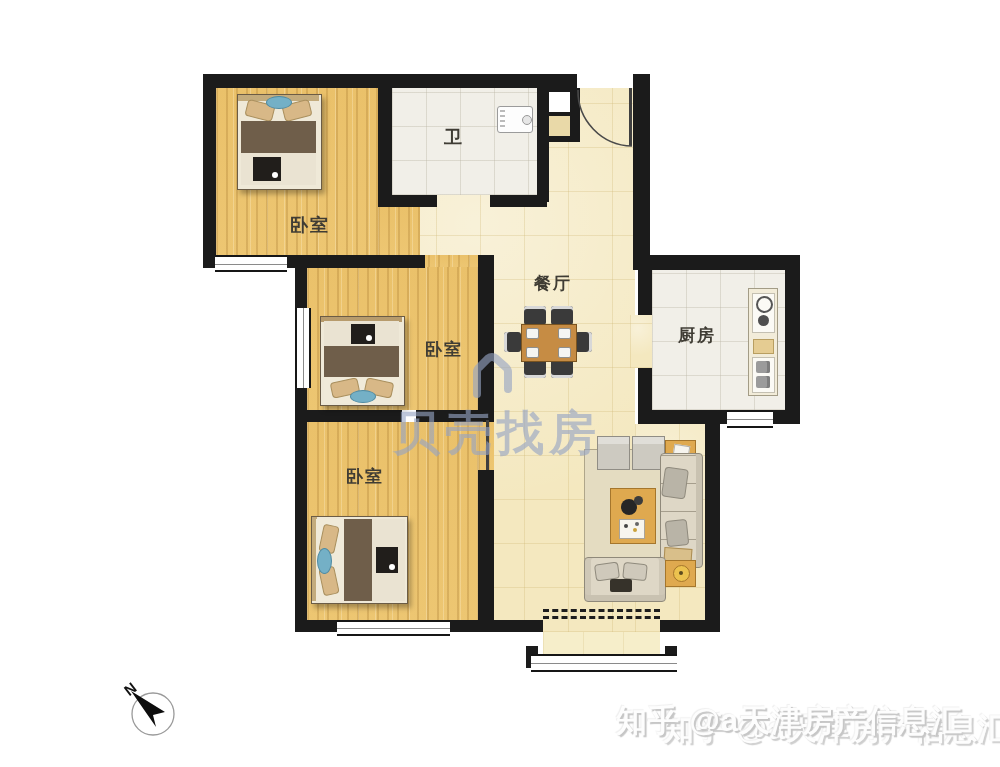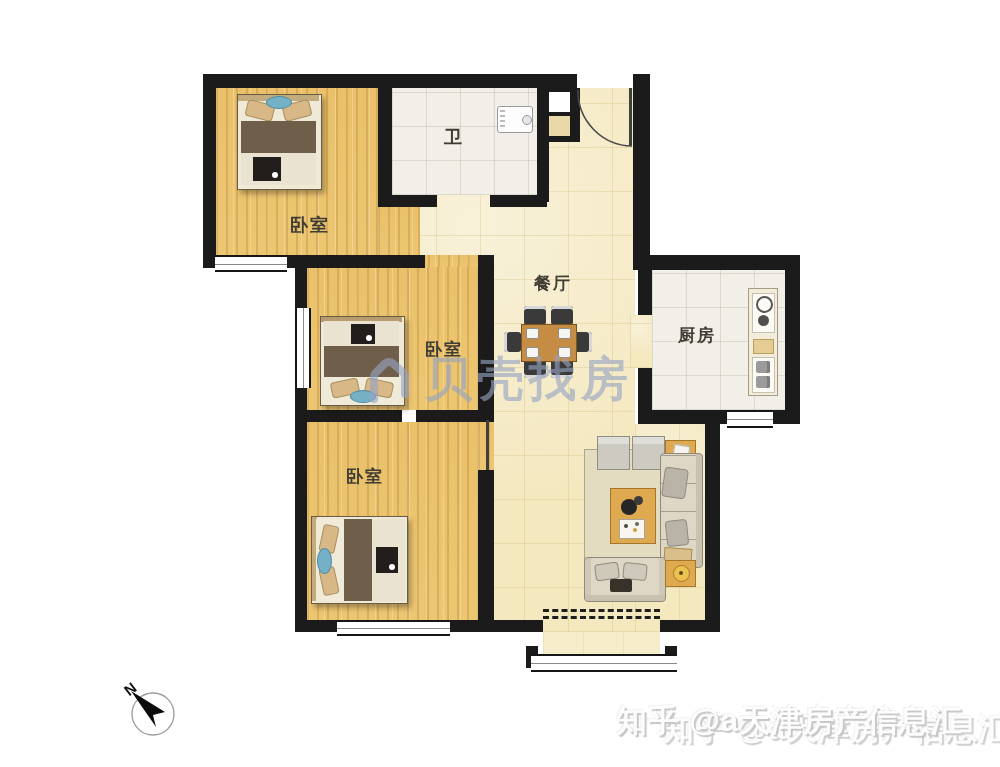--- a/index.html
+++ b/index.html
@@ -32,21 +32,21 @@
   .furn{position:absolute;}
   .bed{position:absolute;background:#efe9d8;border:1px solid #6b5c46;box-shadow:3px 4px 5px rgba(0,0,0,.30);}
   .pillow{position:absolute;background:#d8b887;border:1px solid #a98f5d;border-radius:4px;}
   .teal{position:absolute;background:#74b0c6;border-radius:50%;border:1px solid #4f8ba3;}
   .tv{position:absolute;background:#211e1b;}
   .tv::after{content:'';position:absolute;right:3px;bottom:3px;width:6px;height:6px;border-radius:50%;background:#fff;}
   .chair{position:absolute;background:#3a3a3a;border-radius:3px;}
   .tan{position:absolute;background:#dfa94f;border:1px solid #a5762c;}
   .sofa{position:absolute;background:#ded7c6;border:1px solid #8f897a;border-radius:4px;}
   .cushion{position:absolute;background:#b9b4a7;border:1px solid #8f8a7d;border-radius:4px;}
-  #brand-wm{position:absolute;left:363px;top:348px;display:flex;align-items:center;opacity:.62;}
+  #brand-wm{position:absolute;left:383px;top:348px;display:flex;align-items:center;opacity:.62;flex-direction:column;}
   #brand-wm span{font-size:47px;font-weight:700;letter-spacing:5px;color:#96a4c4;margin-left:10px;white-space:nowrap;}
   .zhihu{position:absolute;font-size:31px;font-weight:700;letter-spacing:1px;color:#fdfdfd;white-space:nowrap;
     text-shadow:2px 2px 1px #c6c6c6, -1px -1px 1px #efefef;}
 </style>
 </head>
 <body>
 
 <div id="canvas">
 
   <div class="hall" style="left:392px;top:88px;width:243px;height:544px;"></div>

